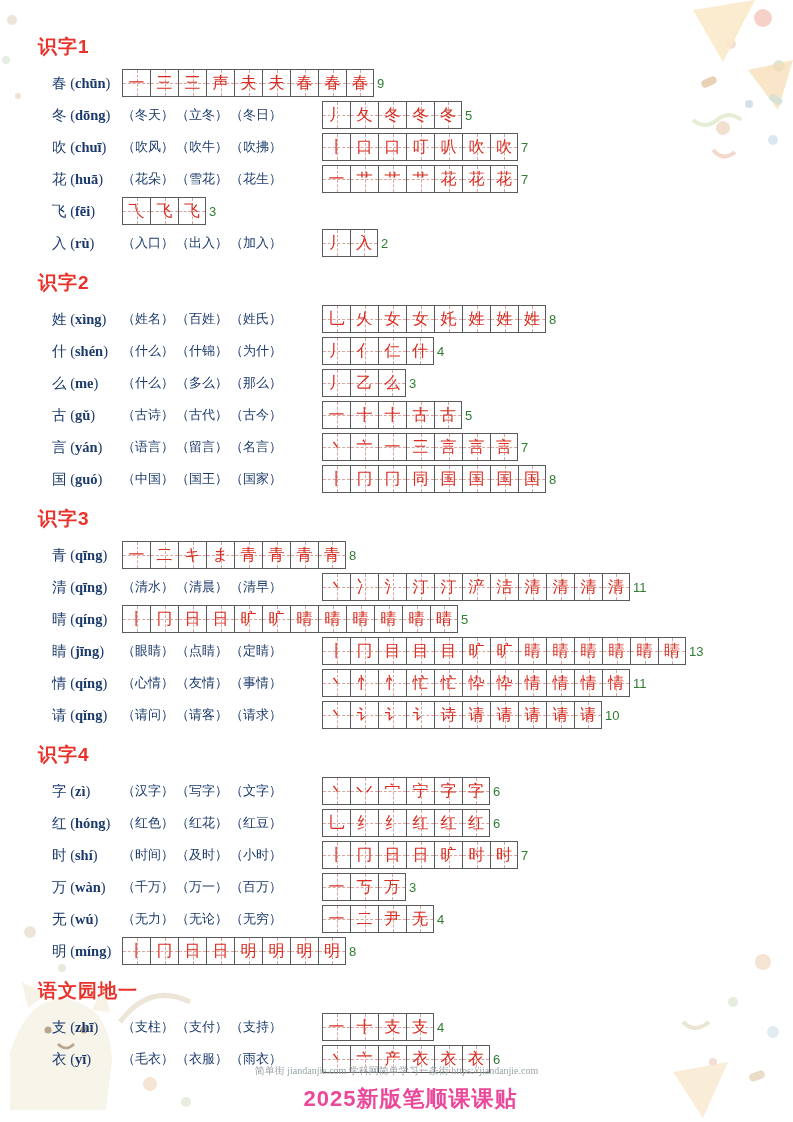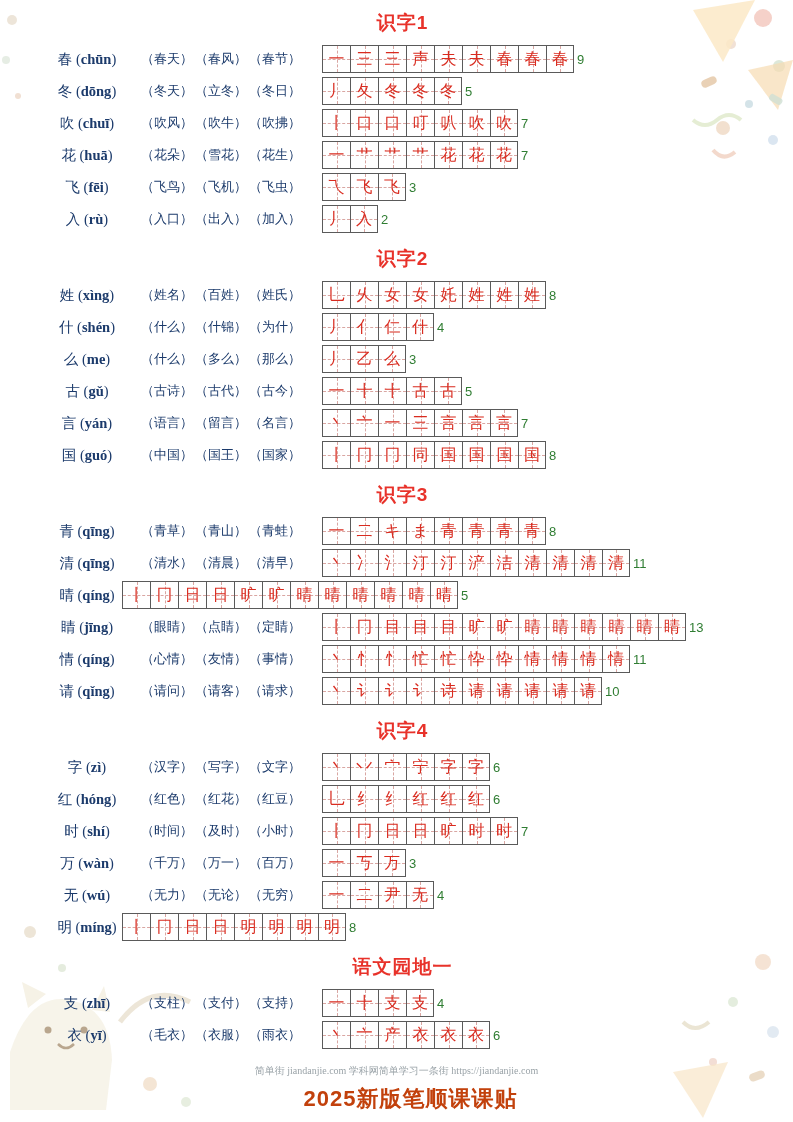--- a/index.html
+++ b/index.html
@@ -30,23 +30,22 @@
     right: 0; bottom: 0; width: 240px; height: 200px;
   }
   .deco-tl {
     left: 0; top: 0; width: 90px; height: 120px;
   }
 
   
   .page {
     position: relative;
     z-index: 3;
-    padding: 4px 26px 0 30px;
+    padding: 28px 26px 0 30px;
     box-sizing: border-box;
-    text-align: center;
   }
   .section {
     margin-bottom: 12px;
   }
   .section-title {
     color: #e8322a;
     font-family: "Liberation Sans", "DejaVu Sans", sans-serif;
     font-weight: bold;
     font-size: 19px;
     letter-spacing: 1px;
@@ -146,21 +145,21 @@
     font-family: Liberation Serif, serif;
     font-size: 10px;
     z-index: 4;
   }
   .footer-title {
     position: absolute;
     left: 0;
     right: 0;
     bottom: 8px;
     text-align: center;
-    color: #c2410c;
+    color: #ec4899;
     font-family: "Liberation Sans", "DejaVu Sans", sans-serif;
     font-weight: bold;
     font-size: 22px;
     letter-spacing: 1px;
     z-index: 4;
     padding-left: 28px;
   }
 </style>
 </head>
 <body>
@@ -209,21 +208,20 @@
   <rect x="196" y="150" width="16" height="8" rx="4" fill="#e2cdb0" opacity="0.7" transform="rotate(-20 204 154)"></rect>
   <path d="M130 100 q12 12 26 0" stroke="#e6dfc9" stroke-width="4" fill="none" opacity="0.8"></path>
 </svg>
 
 <div class="page">
   <div id="sections-root">
       <div class="section">
         <div class="section-title">识字1</div>
         <div class="row">
           <div class="char-col"><span>春</span><span> (</span><span class="py">chūn</span><span>)</span></div>
-          <div class="words-col"><span class="w">（春天）</span><span class="w">（春风）</span><span class="w">（春节）</span></div>
           <div class="stroke-col">
             <div class="grid">
               <div class="cell">
                 <span>一</span>
               </div>
               <div class="cell">
                 <span>三</span>
               </div>
               <div class="cell">
                 <span>三</span>
@@ -329,21 +327,20 @@
               </div>
               <div class="cell">
                 <span>花</span>
               </div>
             </div>
             <div class="count">7</div>
           </div>
         </div>
         <div class="row">
           <div class="char-col"><span>飞</span><span> (</span><span class="py">fēi</span><span>)</span></div>
-          <div class="words-col"><span class="w">（飞鸟）</span><span class="w">（飞机）</span><span class="w">（飞虫）</span></div>
           <div class="stroke-col">
             <div class="grid">
               <div class="cell">
                 <span>乁</span>
               </div>
               <div class="cell">
                 <span>飞</span>
               </div>
               <div class="cell">
                 <span>飞</span>
@@ -527,21 +524,20 @@
               </div>
             </div>
             <div class="count">8</div>
           </div>
         </div>
       </div>
       <div class="section">
         <div class="section-title">识字3</div>
         <div class="row">
           <div class="char-col"><span>青</span><span> (</span><span class="py">qīng</span><span>)</span></div>
-          <div class="words-col"><span class="w">（青草）</span><span class="w">（青山）</span><span class="w">（青蛙）</span></div>
           <div class="stroke-col">
             <div class="grid">
               <div class="cell">
                 <span>一</span>
               </div>
               <div class="cell">
                 <span>二</span>
               </div>
               <div class="cell">
                 <span>キ</span>

